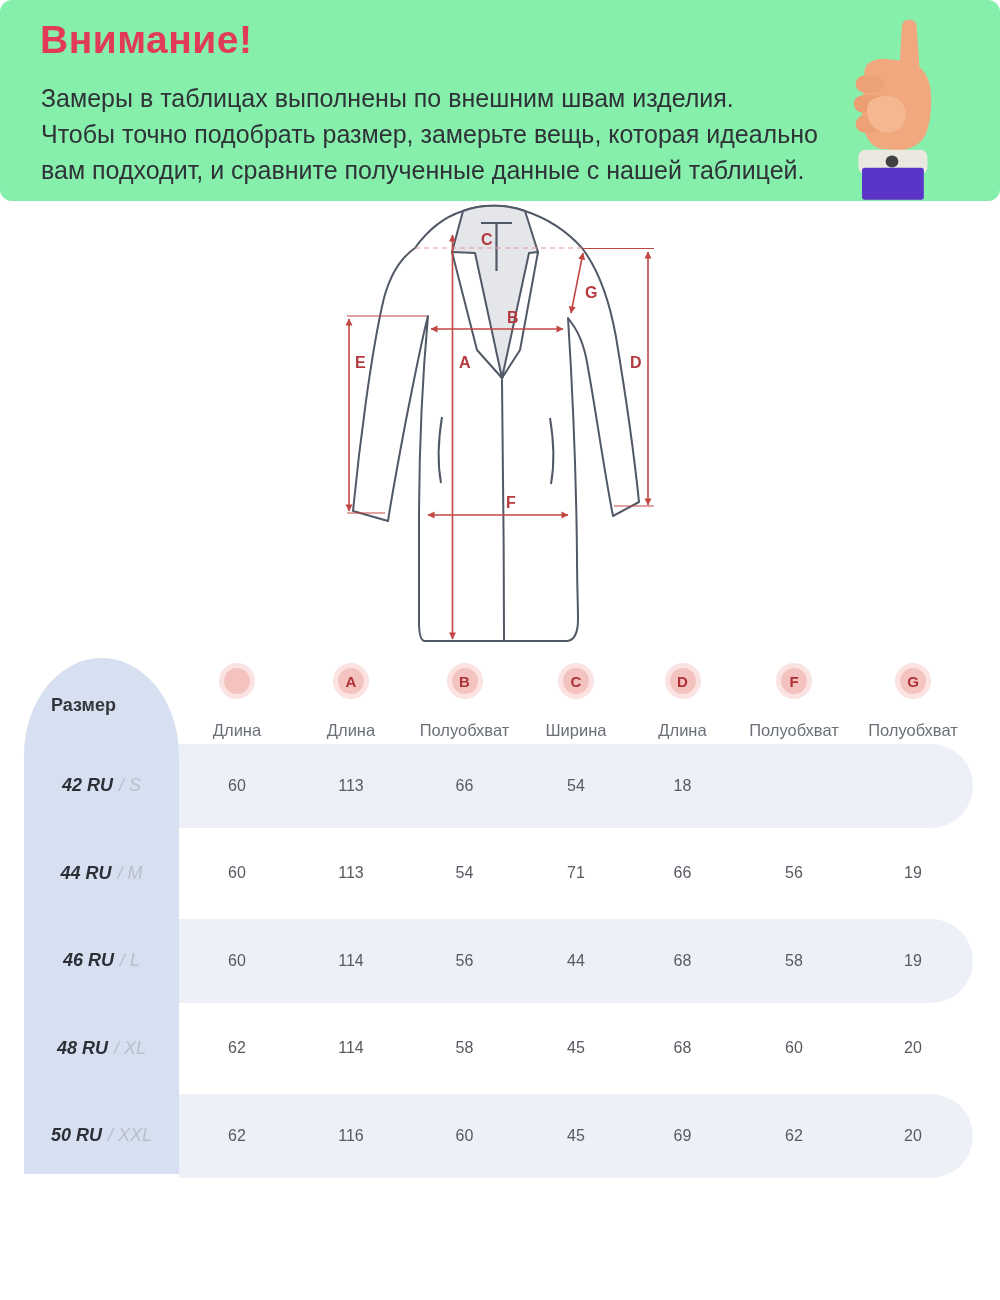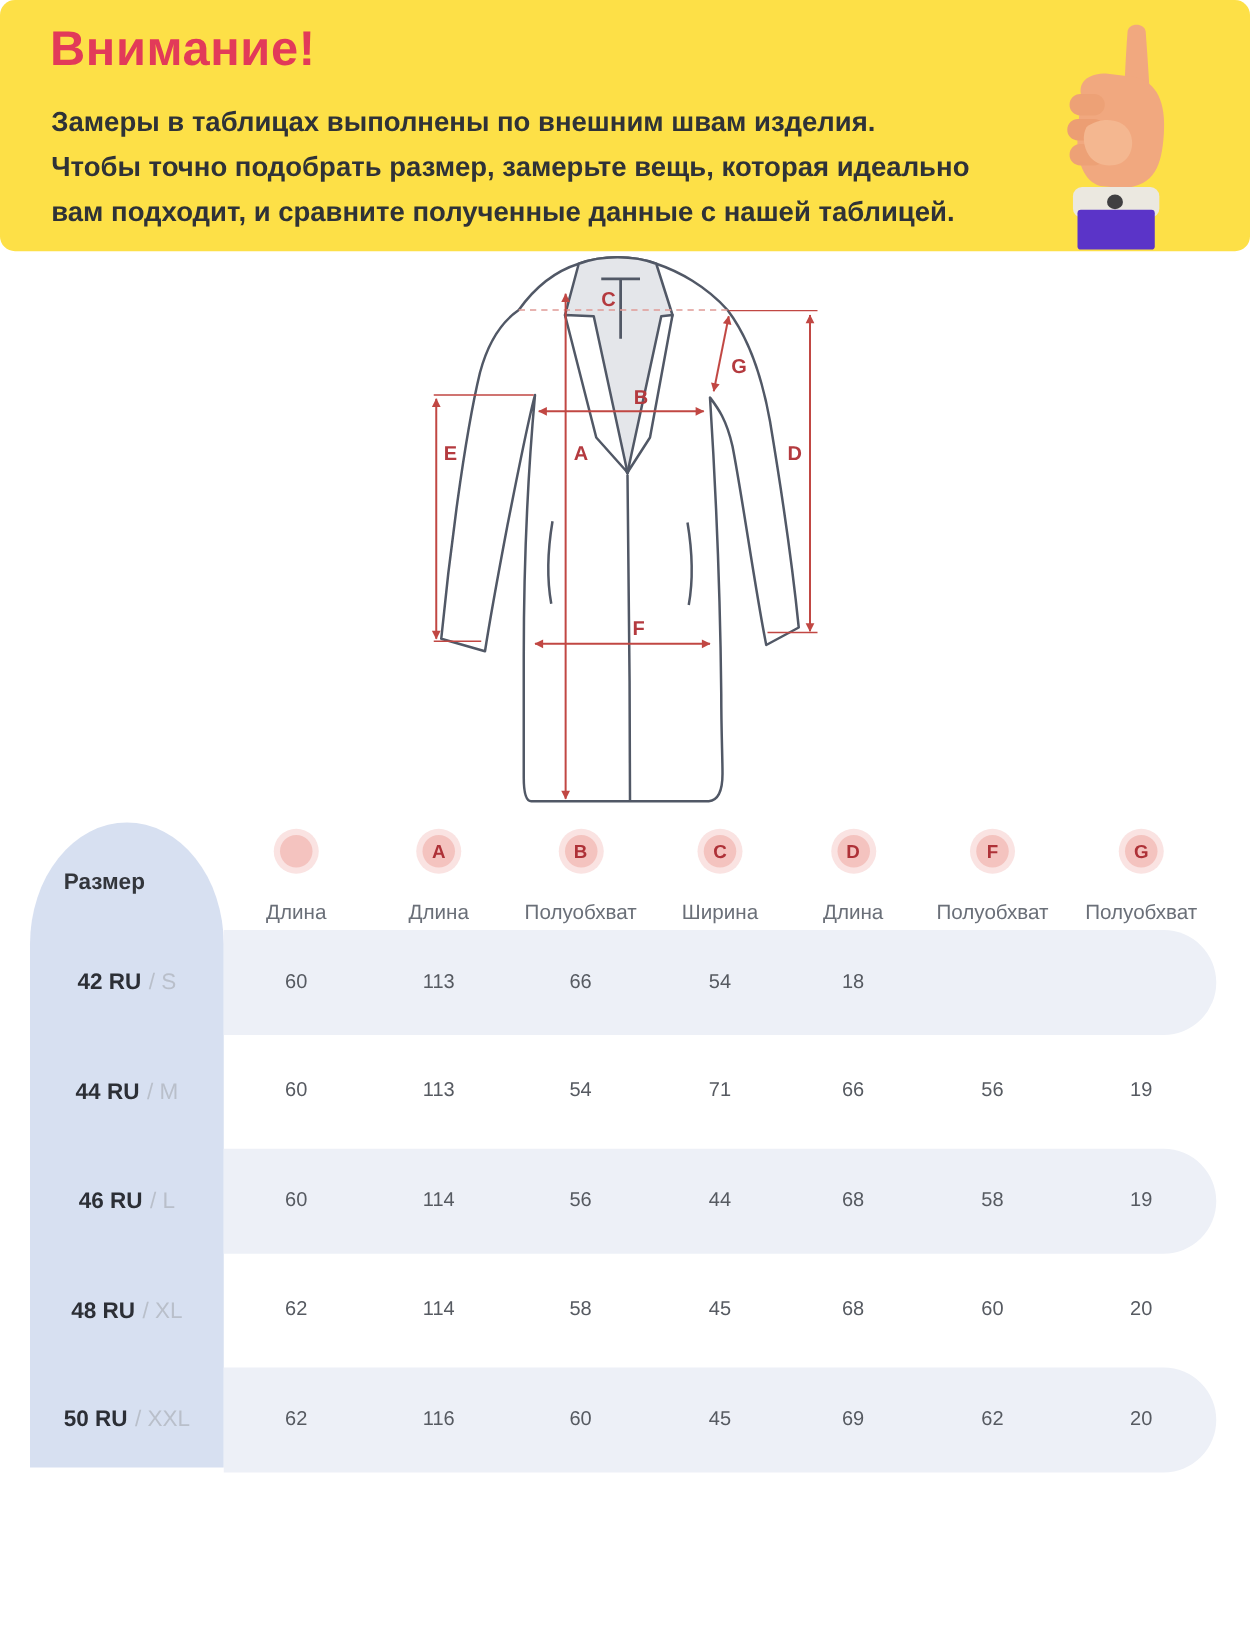--- a/index.html
+++ b/index.html
@@ -4,31 +4,30 @@
 <style>
   * { margin:0; padding:0; box-sizing:border-box; }
   html,body { background:#ffffff; }
   body {
     width:1000px; height:1300px; position:relative; overflow:hidden;
     font-family:"Liberation Sans", sans-serif;
   }
   
   .notice {
     position:relative; width:1000px; height:201px;
-    background:#fde047; border-radius:12px;
+    background:#86efac; border-radius:12px;
   }
   .notice h1 {
     position:absolute; left:40px; top:18px;
     font-size:39px; font-weight:bold; color:#e23a59; letter-spacing:0.5px;
   }
   .notice .body-text {
     position:absolute; left:41px; top:80px;
-    font-size:22px; line-height:36px; color:#2f3237;
+    font-size:25px; line-height:36px; color:#2f3237;
     white-space:pre-line;
-    font-weight:bold;
   }
   .hand-wrap { position:absolute; left:842px; top:12px; width:100px; height:189px; }
   
   .diagram-wrap { margin-left:335px; margin-top:-6px; width:400px; height:460px; }
   
   .table-wrap { position:relative; width:1000px; }
   .size-col-bg {
     position:absolute; left:24px; top:3px; width:155px; height:516px;
     background:#d7e0f1;
     border-radius:78px 78px 0 0 / 98px 98px 0 0;
@@ -63,21 +62,21 @@
   .trow { height:87.5px; position:relative; }
   .trow .stripe {
     display:none; position:absolute; left:179px; right:0; top:1.5px; bottom:1.5px;
     background:#edf0f7; border-radius:0 43px 43px 0; z-index:0;
   }
   .trow.striped .stripe { display:block; }
   .td {
     position:relative; z-index:1; display:flex; align-items:center; justify-content:center;
     font-size:16px; color:#565a61;
   }
-  .size-td { padding-left:24px; font-size:18px; }
+  .size-td { padding-left:24px; font-size:18px;font-style:italic; }
   .size-td .ru { font-weight:bold; color:#2c2f36; }
   .size-td .intl { margin-left:6px; color:#b9bfca; }
 </style>
 </head>
 <body>
 
 <div class="notice">
   <h1>Внимание!</h1>
   <div class="body-text">Замеры в таблицах выполнены по внешним швам изделия.
 Чтобы точно подобрать размер, замерьте вещь, которая идеально

